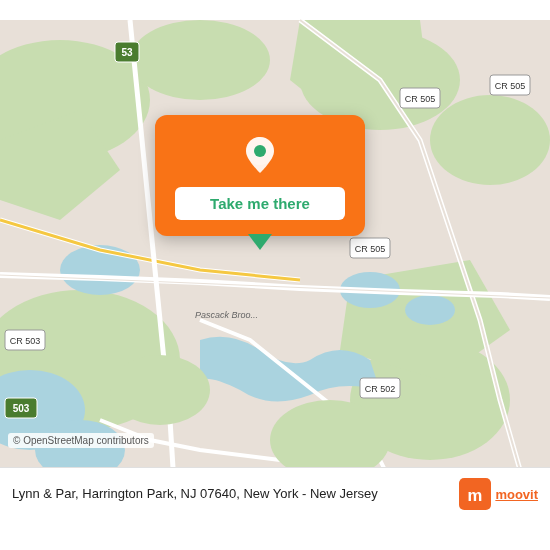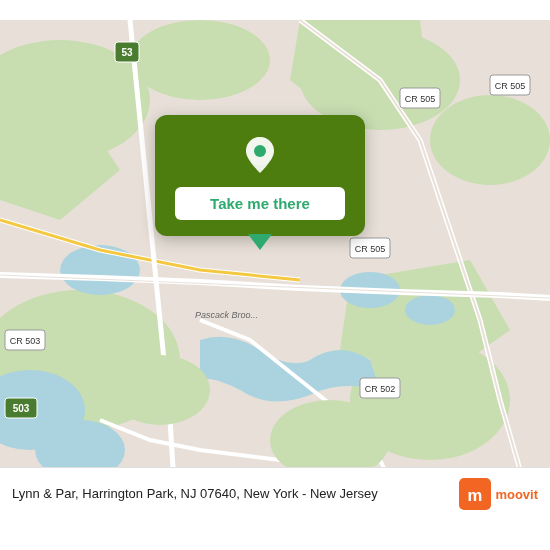--- a/index.html
+++ b/index.html
@@ -17,21 +17,21 @@
       width: 100%;
       height: 100%;
     }
 
     
     #popup-card {
       position: absolute;
       top: 115px;
       left: 155px;
       width: 210px;
-      background: #4d7c0f;
+      background: #f97316;
       border-radius: 12px;
       display: flex;
       flex-direction: column;
       align-items: center;
       padding: 18px 20px 16px 20px;
       box-shadow: 0 4px 16px rgba(0,0,0,0.25);
       z-index: 10;
     }
 
     #popup-card::after {
@@ -188,27 +188,30 @@
 
     <svg class="pin-icon" viewBox="0 0 44 44" xmlns="http://www.w3.org/2000/svg">
       <circle cx="22" cy="18" r="14" fill="white" fill-opacity="0.3"></circle>
       <path d="M22 4 C14.268 4 8 10.268 8 18 C8 26.837 22 40 22 40 C22 40 36 26.837 36 18 C36 10.268 29.732 4 22 4 Z" fill="white" fill-opacity="0.9"></path>
       <circle cx="22" cy="18" r="6" fill="#2eaa6e"></circle>
     </svg>
     <button id="take-me-there-btn">Take me there</button>
   </div>
 
   
+  <div id="osm-credit">
+    <span>© OpenStreetMap contributors</span>
+  </div>
 
   
   <div id="bottom-bar">
     <div id="address-text">Lynn &amp; Par, Harrington Park, NJ 07640, New York - New Jersey</div>
     <div id="moovit-logo">
       <svg class="moovit-m" viewBox="0 0 50 50" xmlns="http://www.w3.org/2000/svg">
 
         <rect width="50" height="50" rx="8" fill="#f26522"></rect>
 
         <text x="25" y="36" text-anchor="middle" font-size="26" fill="white" font-weight="bold" font-family="Arial">m</text>
       </svg>
-      <span style="font-size:13px;font-weight:600;color:#f26522;">moovit</span>
+      <span style="font-size:13px;font-weight:600;color:#f26522;text-decoration:underline;">moovit</span>
     </div>
   </div>
 </div>
 
 </body></html>

